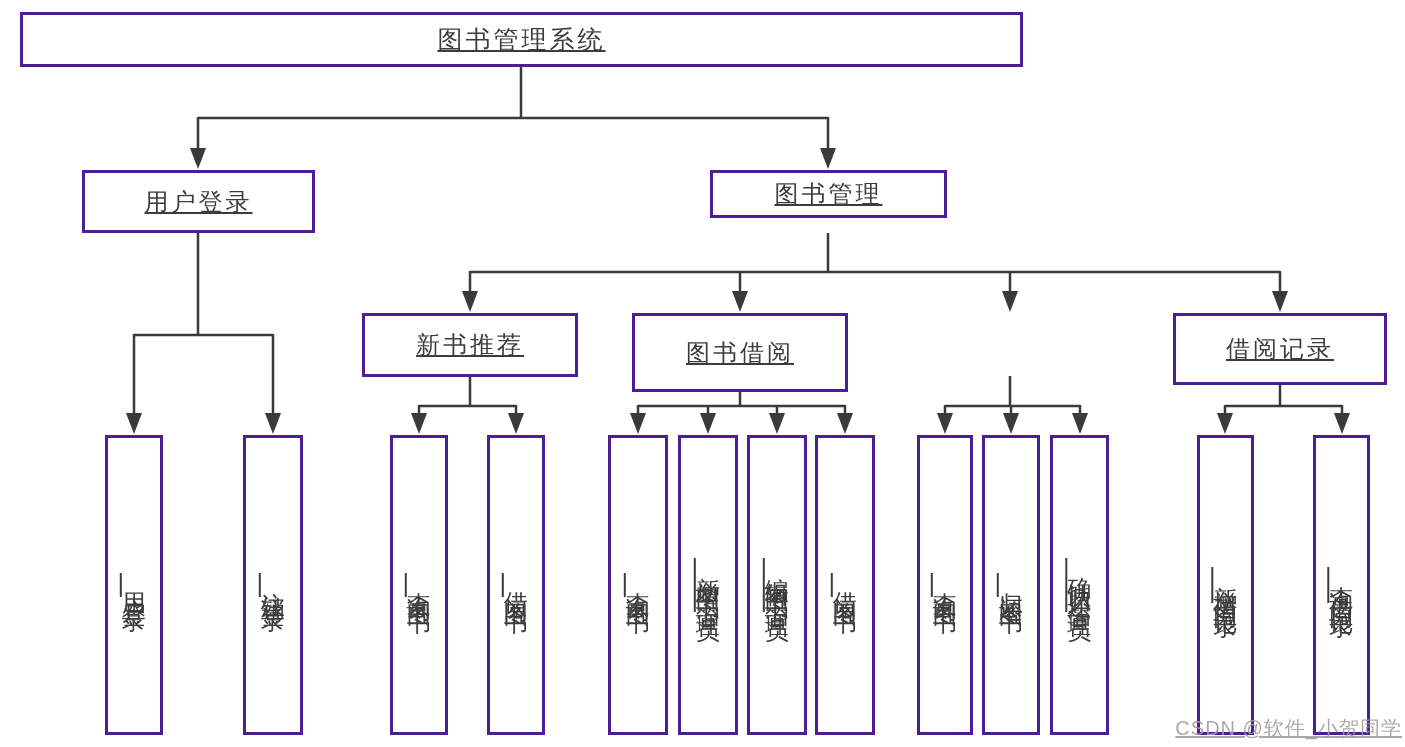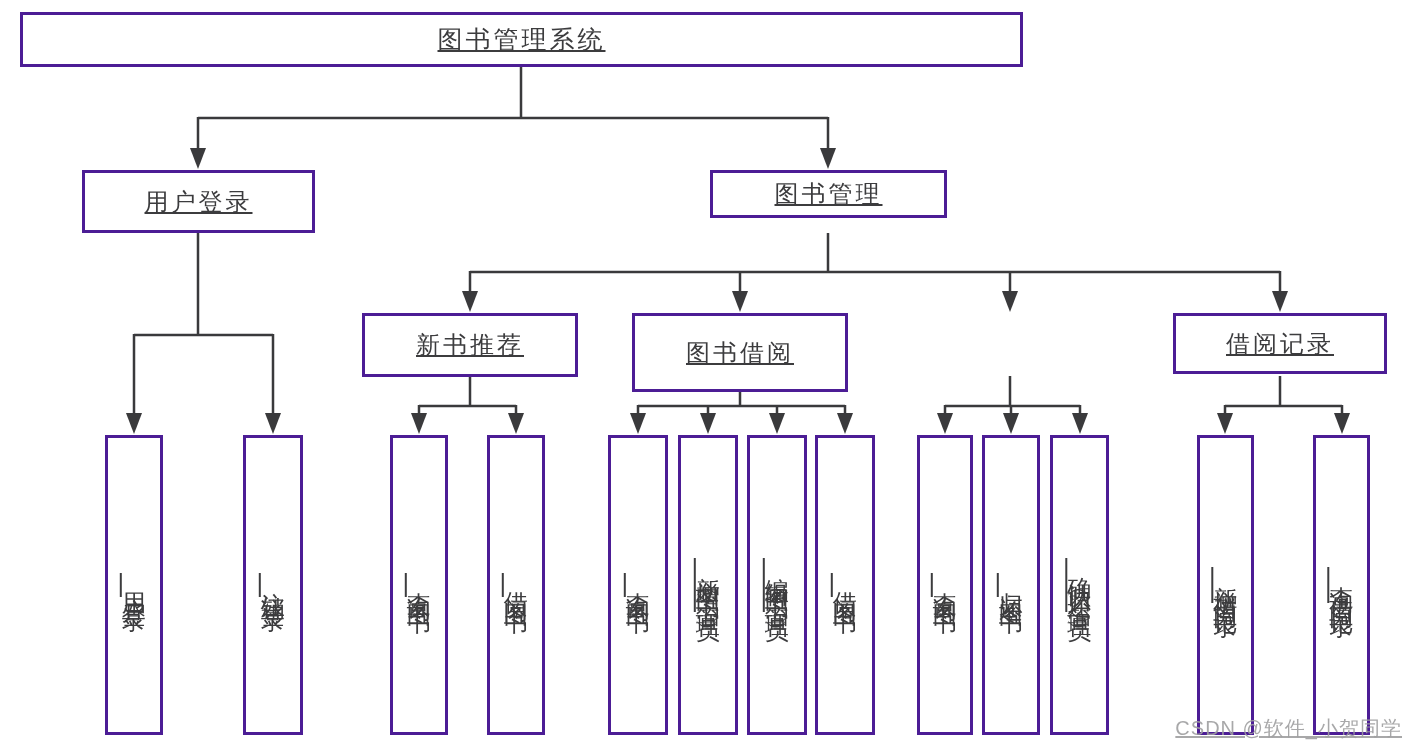--- a/index.html
+++ b/index.html
@@ -103,21 +103,21 @@
   <div class="node hnode" style="left:710px;top:170px;width:237px;height:48px">
     <span>图书管理</span>
   </div>
 
   <div class="node hnode" style="left:362px;top:313px;width:216px;height:64px">
     <span>新书推荐</span>
   </div>
   <div class="node hnode" style="left:632px;top:313px;width:216px;height:79px">
     <span>图书借阅</span>
   </div>
-  <div class="node hnode" style="left:1173px;top:313px;width:214px;height:61px">
+  <div class="node hnode" style="left:1173px;top:313px;width:214px;height:72px">
     <span>借阅记录</span>
   </div>
 
   <div class="node vnode" style="left:105px;top:435px;width:58px;height:300px">
     <span>用户登录</span>
   </div>
   <div class="node vnode" style="left:243px;top:435px;width:60px;height:300px">
     <span>注销登录</span>
   </div>
 

